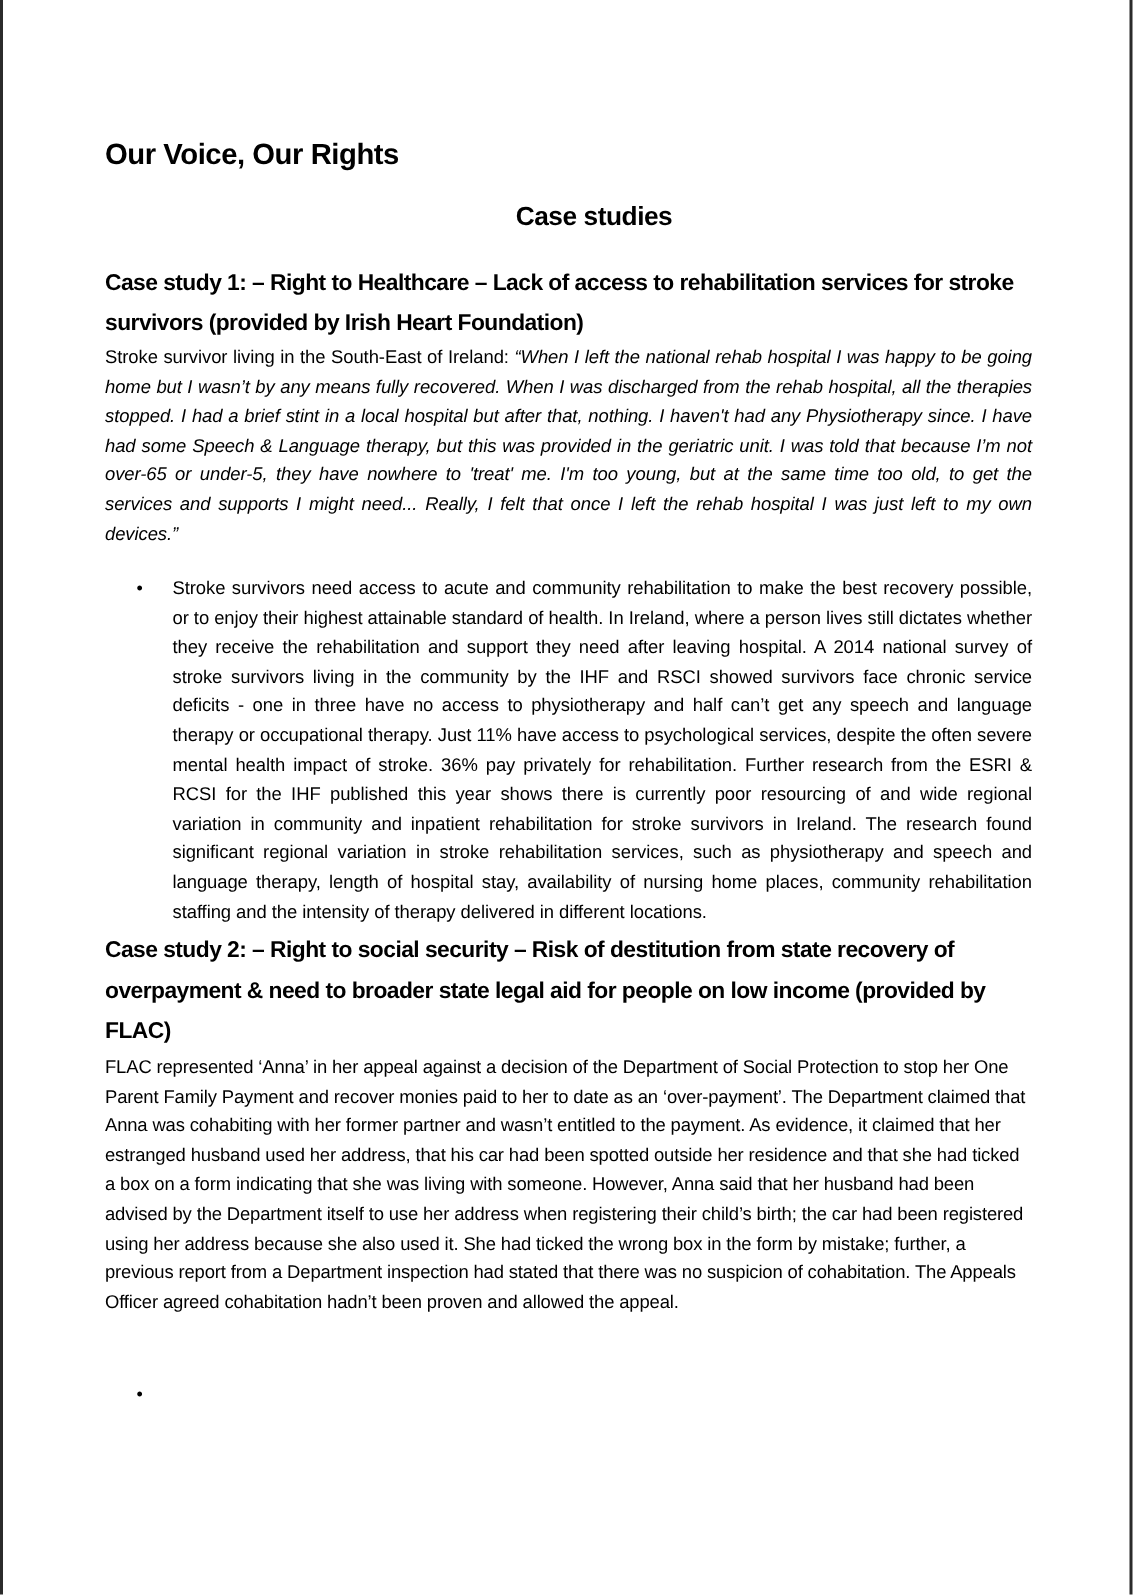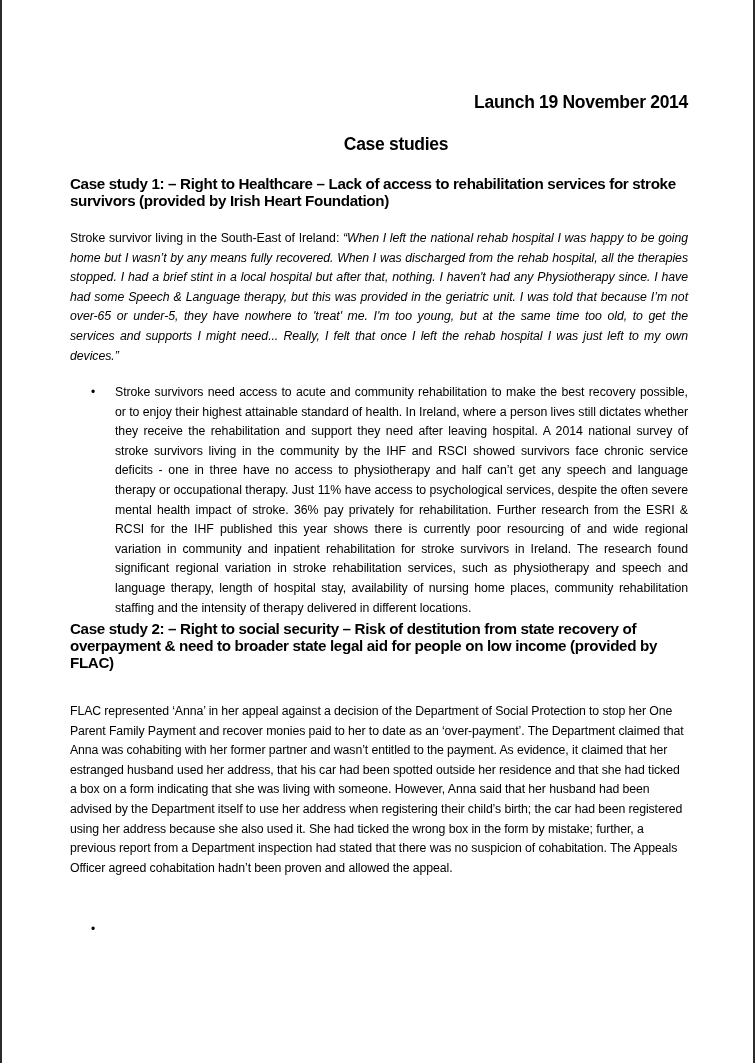--- a/index.html
+++ b/index.html
@@ -11,21 +11,21 @@
   .edge-left { position: absolute; left: 0; top: 0; width: 2px; height: 1063px; background: #2b2b2b; }
   .edge-right { position: absolute; right: 0; top: 0; width: 2px; height: 1063px; background: #2b2b2b; }
   .page { position: absolute; left: 70px; top: 0; width: 620px; }
 
   .doc-header { position: absolute; top: 92px; left: 0; width: 620px; height: 26px; }
   .doc-title { position: absolute; left: 0; top: 0; font-size: 19.5px; font-weight: bold; letter-spacing: -0.3px; }
   .doc-date { position: absolute; right: 2px; top: 0; font-size: 17.5px; font-weight: bold; letter-spacing: -0.3px; }
 
   .section-title { position: absolute; top: 134px; left: 16px; width: 620px; text-align: center; font-size: 17.5px; font-weight: bold; letter-spacing: -0.3px; }
 
-  .cs-heading { position: absolute; left: 0; width: 620px; font-size: 15.2px; font-weight: bold; line-height: 17px; letter-spacing: -0.35px; }
+  .cs-heading { position: absolute; left: 0; width: 620px; font-size: 15.2px; font-weight: bold; line-height: 27px; letter-spacing: -0.35px; }
   .cs1-heading { top: 175px; }
   .cs2-heading { top: 620px; }
 
   .para { position: absolute; left: 0; width: 618px; font-size: 12.3px; line-height: 19.6px; text-align: justify; letter-spacing: -0.05px; }
   .para i { }
   .cs1-intro { top: 229px; }
   .cs2-intro { top: 702px; line-height: 19.6px; text-align: left; letter-spacing: -0.1px; }
 
   .bullet-list { position: absolute; left: 0; width: 618px; margin: 0; padding: 0; list-style: none; }
   .bullet-item { position: relative; padding-left: 45px; font-size: 12.3px; line-height: 19.6px; text-align: justify; letter-spacing: -0.05px; }
@@ -36,21 +36,21 @@
 </style>
 </head>
 <body>
 
 <div class="edge-left"></div>
 <div class="edge-right"></div>
 
 <div class="page">
 
   <div class="doc-header">
-    <div class="doc-date">Launch 19 November 2014</div>
+    <div class="doc-title">Our Voice, Our Rights</div>
   </div>
 
   <div class="section-title">Case studies</div>
 
   <div class="cs-heading cs1-heading">Case study 1: – Right to Healthcare – Lack of access to rehabilitation services for stroke survivors (provided by Irish Heart Foundation)</div>
 
   <p class="para cs1-intro" style="margin:0;">
     <span>Stroke survivor living in the South-East of Ireland: </span><i>“When I left the national rehab hospital I was happy to be going home but I wasn’t by any means fully recovered. When I was discharged from the rehab hospital, all the therapies stopped. I had a brief stint in a local hospital but after that, nothing. I haven't had any Physiotherapy since. I have had some Speech &amp; Language therapy, but this was provided in the geriatric unit. I was told that because I’m not over-65 or under-5, they have nowhere to 'treat' me. I'm too young, but at the same time too old, to get the services and supports I might need... Really, I felt that once I left the rehab hospital I was just left to my own devices.”</i>
   </p>
 

